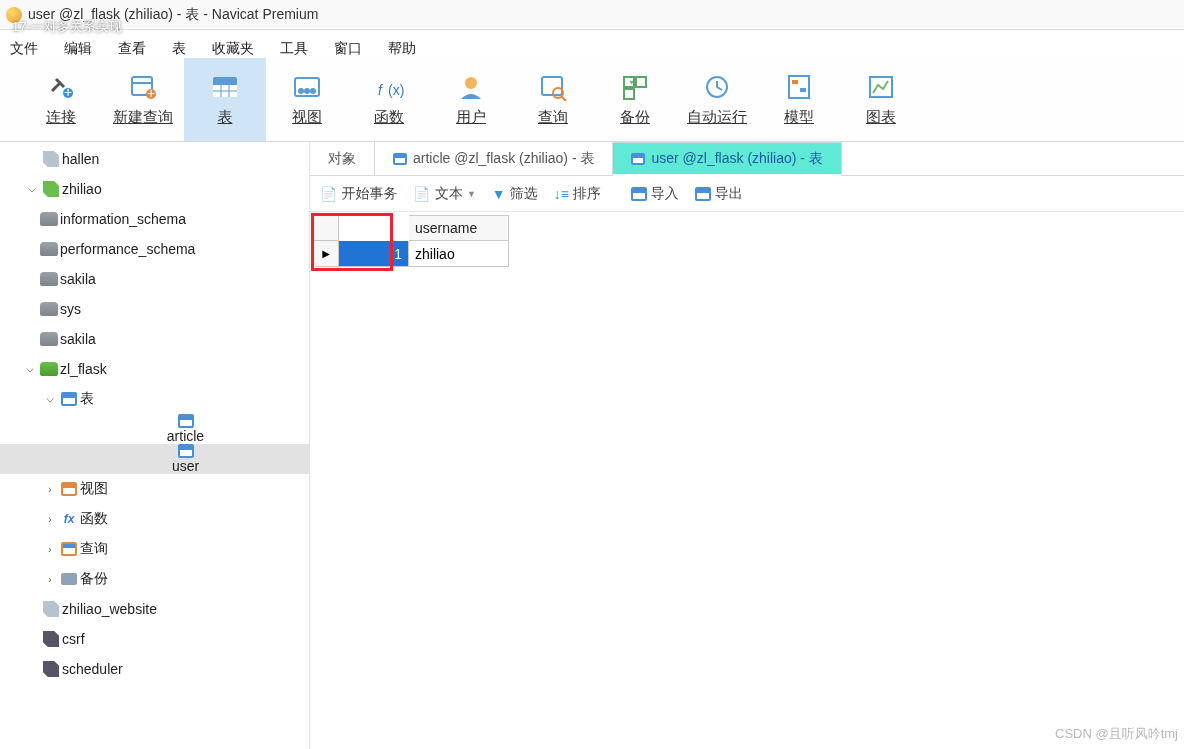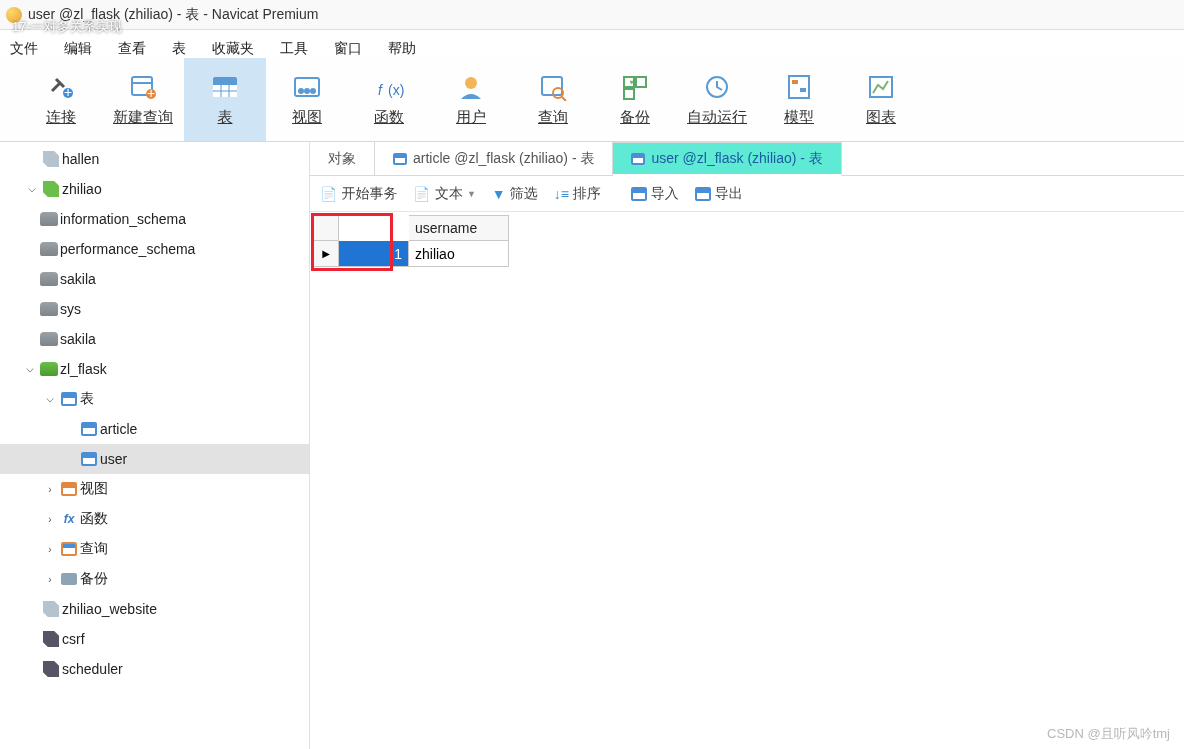--- a/index.html
+++ b/index.html
@@ -20,21 +20,21 @@
 
 .body-area { display: flex; height: calc(749px - 30px - 28px - 84px); }
 .sidebar { width: 310px; border-right: 1px solid #e0e0e0; overflow-y: auto; padding-top: 2px; }
 .tree-row { height: 30px; display: flex; align-items: center; cursor: default; padding-left: 24px; }
 .tree-row.selected { background: #e2e2e2; }
 .tree-row .expander { width: 16px; text-align: center; color: #555; font-size: 10px; }
 .tree-row .row-icon { width: 22px; display: flex; align-items: center; justify-content: center; }
 .tree-row .row-label { color: #222; }
 .indent-1 { padding-left: 22px; }
 .indent-2 { padding-left: 42px; }
-.indent-3 { padding-left: 62px; }
+.indent-3 { padding-left: 62px; flex-direction: column; }
 
 .main { flex: 1; display: flex; flex-direction: column; }
 .tabs { height: 34px; border-bottom: 1px solid #d8d8d8; display: flex; align-items: stretch; }
 .tab { padding: 0 18px; display: flex; align-items: center; gap: 6px; border-right: 1px solid #d8d8d8; color: #555; font-size: 13px; cursor: default; }
 .tab.active { background: #5eead4; color: #1e5aa3; border-bottom: 2px solid #fff; margin-bottom: -1px; border-top: 1px solid #d8d8d8; }
 
 .sub-toolbar { height: 36px; border-bottom: 1px solid #e4e4e4; display: flex; align-items: center; gap: 16px; padding-left: 10px; color: #444; font-size: 13px; }
 .sub-toolbar .sb-item { display: flex; align-items: center; gap: 4px; cursor: default; }
 .sub-toolbar .dd { color: #888; font-size: 9px; }
 
@@ -44,21 +44,21 @@
 .grid-header .hsel { width: 26px; border-left: 1px solid #c8c8c8; background: #f7f7f7; }
 .grid-header .c-id { width: 70px; margin-top: 40px; }
 .grid-header .c-user { width: 100px; }
 .grid-row { display: flex; height: 26px; }
 .grid-row .rcell { border: 1px solid #c8c8c8; border-left: none; border-top: none; padding: 2px 6px; display: flex; align-items: center; }
 .grid-row .rsel { width: 26px; border-left: 1px solid #c8c8c8; background: #f7f7f7; justify-content: center; color: #000; font-size: 10px; }
 .grid-row .c-id { width: 70px; background: #2074d4; color: #fff; justify-content: flex-end; }
 .grid-row .c-user { width: 100px; }
 .red-box { position: absolute; border: 3px solid #e23; pointer-events: none; }
 
-.csdn-wm { position: absolute; bottom: 6px; right: 14px; color: #b8b8b8; font-size: 13px; }
+.csdn-wm { position: absolute; bottom: 6px; right: 6px; color: #b8b8b8; font-size: 13px; }
 
 
 .ic-db{width:18px;height:14px;background:linear-gradient(#8aa,#8aa);border-radius:4px 4px 2px 2px;position:relative;}
 .ic-db.green{background:linear-gradient(#6abf4b,#4a9a2e);}
 .ic-db.gray{background:linear-gradient(#9aa1a7,#7d858b);}
 .ic-table{width:16px;height:14px;border:2px solid #4a8fd6;background:linear-gradient(#4a8fd6 40%,#fff 40%);border-radius:2px;}
 .ic-conn{width:16px;height:16px;background:#b5c3cf;clip-path:polygon(0 0,70% 0,100% 30%,100% 100%,30% 100%,0 70%);}
 .ic-conn.dark{background:#556;}
 .ic-folder{width:16px;height:12px;background:#8ea3b5;border-radius:2px;}
 .ic-fx{color:#3b7cc4;font-style:italic;font-weight:bold;font-size:12px;}

